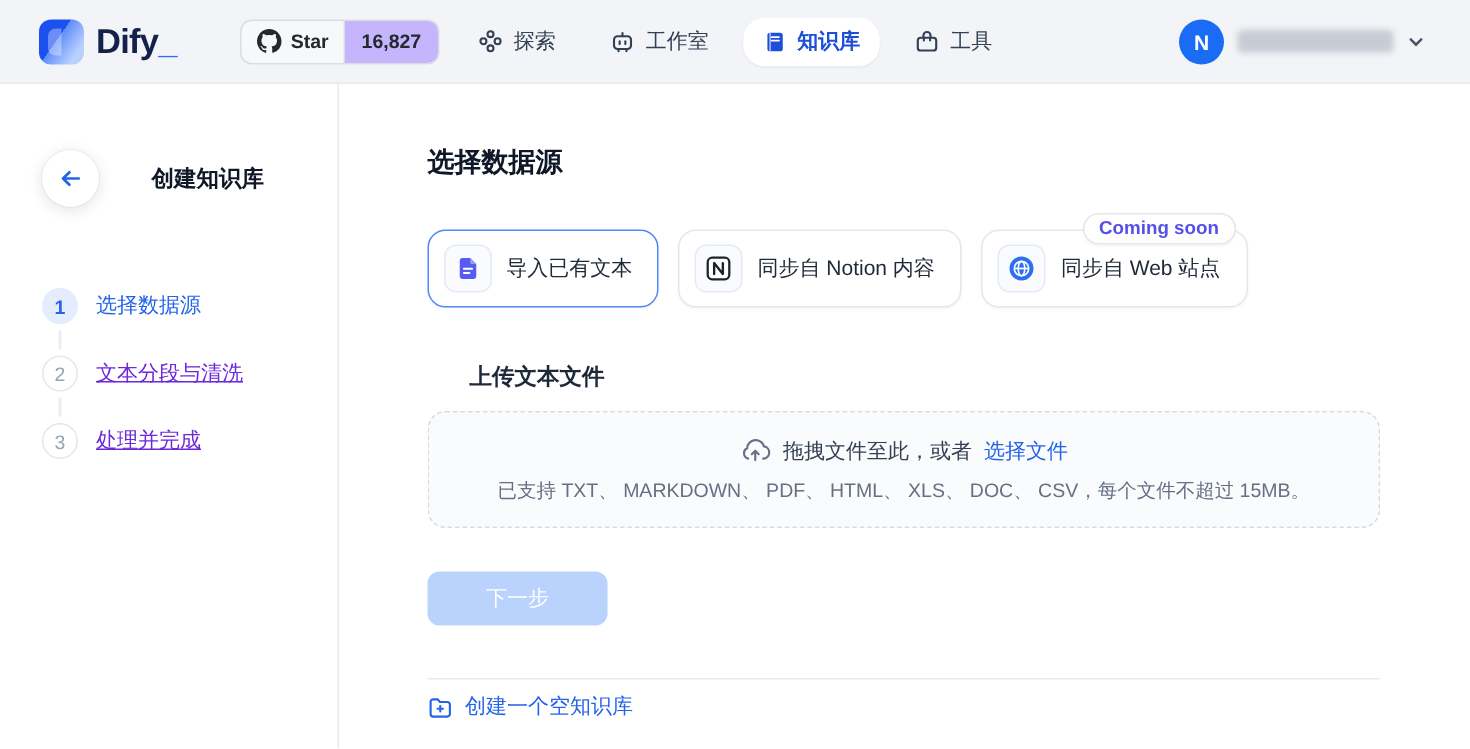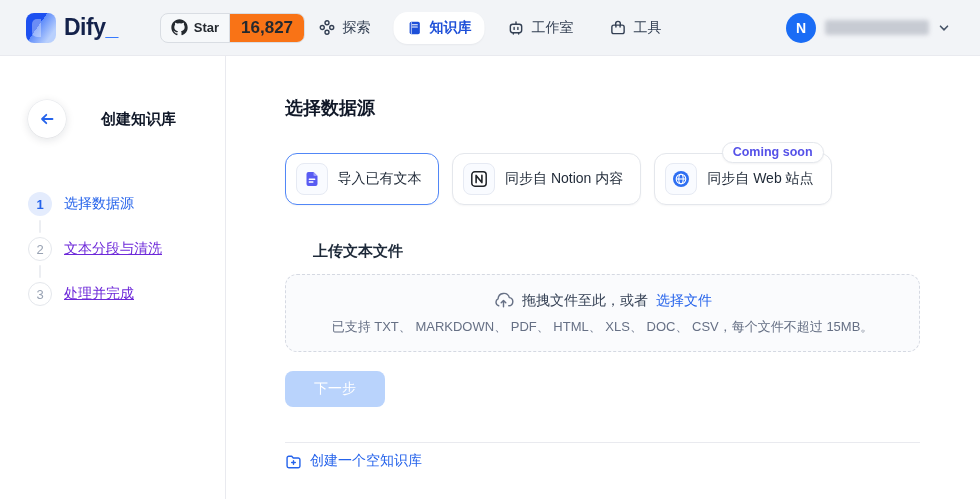--- a/index.html
+++ b/index.html
@@ -9,21 +9,21 @@
 
   
   .header { height:56px; flex:0 0 56px; background:#f2f4f7; display:flex; align-items:center; padding:0 26px; position:relative; border-bottom:1px solid #e9eaef; }
   .logo { display:flex; align-items:center; gap:8px; cursor:pointer; }
   .logo-mark { width:30px; height:30px; border-radius:8px; background:linear-gradient(125deg,#1d50f0 42%,#5f8cfa 42%,#b9d0fd 80%); position:relative; }
   .logo-mark::after { content:""; position:absolute; left:6px; top:6px; width:9px; height:18px; background:rgba(255,255,255,.35); border-radius:5px 0 0 5px; }
   .logo-text { font-size:23px; font-weight:800; color:#14224b; letter-spacing:-0.5px; }
   .logo-underscore { color:#2970ff; font-weight:800; font-size:23px; }
   .gh-badge { display:flex; align-items:stretch; margin-left:42px; height:30px; border:1px solid #d9dde3; border-radius:8px; overflow:hidden; background:#f6f8fa; cursor:pointer; }
   .gh-left { display:flex; align-items:center; gap:6px; padding:0 10px; font-size:13px; font-weight:700; color:#24292f; border-right:1px solid #d9dde3; }
-  .gh-right { display:flex; align-items:center; padding:0 11px; font-size:17px; font-weight:700; color:#24292f; background:#f97316; }
+  .gh-right { display:flex; align-items:center; padding:0 11px; font-size:13px; font-weight:700; color:#24292f; background:#c4b5fd; }
   .nav { position:absolute; left:50%; top:50%; transform:translate(-50%,-50%); display:flex; align-items:center; gap:10px; }
   .nav-item { display:flex; align-items:center; gap:7px; padding:7px 13px; border-radius:14px; font-size:14px; color:#344054; cursor:pointer; white-space:nowrap; }
   .nav-item.active { background:#fff; color:#1d4fd8; font-weight:700; box-shadow:0 1px 2px rgba(16,24,40,.05); }
   .account { margin-left:auto; display:flex; align-items:center; gap:9px; cursor:pointer; padding-right:4px; }
   .avatar { width:30px; height:30px; border-radius:50%; background:#1a6cf5; color:#fff; font-size:14px; font-weight:700; display:flex; align-items:center; justify-content:center; }
   .redacted-name { width:104px; height:15px; border-radius:3px; background:#c7cbd3; filter:blur(2px); }
 
   
   .body { flex:1; display:flex; background:#fff; min-height:0; }
   .sidebar { width:226px; flex:0 0 226px; border-right:1px solid #e9eaef; padding:44px 0 0 28px; }
@@ -48,21 +48,21 @@
   .card-icon-box { width:32px; height:32px; border-radius:8px; background:#f9fbff; border:0.5px solid #e6eaf3; display:flex; align-items:center; justify-content:center; }
   .card-label { font-size:14px; color:#1f2937; font-weight:500; white-space:nowrap; }
   .coming-soon { position:absolute; top:-12px; right:7px; background:#fff; border:1px solid #e4e7ec; border-radius:11px; padding:2px 10px 3px; font-size:12.5px; font-weight:600; color:#5551e8; box-shadow:0 1px 2px rgba(16,24,40,.05); }
 
   .upload-label { margin-top:37px; font-size:15px; font-weight:600; color:#1d2939;margin-left:28px; }
   .dropzone { margin-top:13px; height:78px; border:1px dashed #d5d9e2; background:#fafbfd; border-radius:12px; display:flex; flex-direction:column; align-items:center; justify-content:center; gap:7px; cursor:pointer; }
   .drop-line1 { display:flex; align-items:center; gap:8px; font-size:14px; color:#344054; }
   .browse-link { color:#2563eb; cursor:pointer; }
   .drop-hint { font-size:13px; color:#667085; }
 
-  .next-btn { margin-top:19px; width:100px; height:36px; background:#b9d3fc; color:#fff; border:none; border-radius:8px; font-size:14px; font-weight:500; font-family:inherit; cursor:not-allowed; }
+  .next-btn { margin-top:29px; width:120px; height:36px; background:#b9d3fc; color:#fff; border:none; border-radius:8px; font-size:14px; font-weight:500; font-family:inherit; cursor:not-allowed; }
   .divider { margin-top:35px; height:1px; background:#e9eaef; }
   .empty-kb { margin-top:9px; display:inline-flex; align-items:center; gap:8px; color:#2563eb; font-size:14px; font-weight:500; cursor:pointer; }
 
   svg { display:block; }
 </style>
 </head>
 <body>
 
 <div class="app">
 
@@ -89,38 +89,38 @@
         <span>
           <svg width="17" height="17" viewBox="0 0 18 18" fill="none" stroke="#344054" stroke-width="1.5">
               <circle cx="9" cy="4" r="2.1"></circle>
               <circle cx="4" cy="9" r="2.1"></circle>
               <circle cx="14" cy="9" r="2.1"></circle>
               <circle cx="9" cy="14" r="2.1"></circle>
             </svg>
         </span>
         <span>探索</span>
       </div>
+      <div class="nav-item">
+        <span>
+          <svg width="17" height="17" viewBox="0 0 18 18" fill="none" stroke="#344054" stroke-width="1.5" stroke-linecap="round">
+              <rect x="3" y="5.5" width="12" height="9" rx="2.5"></rect>
+              <path d="M7 9v2M11 9v2M6.2 14.7v1.3M11.8 14.7v1.3M9 5.5V3.2"></path>
+            </svg>
+        </span>
+        <span>工作室</span>
+      </div>
       <div class="nav-item active">
         <span>
           <svg width="16" height="16" viewBox="0 0 18 18">
               <rect x="3.5" y="2" width="11.5" height="14" rx="2" fill="#1d4fd8"></rect>
               <path d="M6.6 5.3h5.6M6.6 7.9h5.6" stroke="#fff" stroke-width="1.3" stroke-linecap="round"></path>
               <path d="M5.5 2.3v13.4" stroke="rgba(255,255,255,.75)" stroke-width="1"></path>
             </svg>
         </span>
         <span>知识库</span>
-      </div>
-      <div class="nav-item">
-        <span>
-          <svg width="17" height="17" viewBox="0 0 18 18" fill="none" stroke="#344054" stroke-width="1.5" stroke-linecap="round">
-              <rect x="3" y="5.5" width="12" height="9" rx="2.5"></rect>
-              <path d="M7 9v2M11 9v2M6.2 14.7v1.3M11.8 14.7v1.3M9 5.5V3.2"></path>
-            </svg>
-        </span>
-        <span>工作室</span>
       </div>
       <div class="nav-item">
         <span>
           <svg width="17" height="17" viewBox="0 0 18 18" fill="none" stroke="#344054" stroke-width="1.5" stroke-linecap="round">
               <rect x="2.5" y="6.5" width="13" height="9" rx="2"></rect>
               <path d="M6.5 6.5V5a2.5 2.5 0 0 1 5 0v1.5M6.8 6.5v2M11.2 6.5v2"></path>
             </svg>
         </span>
         <span>工具</span>
       </div>

